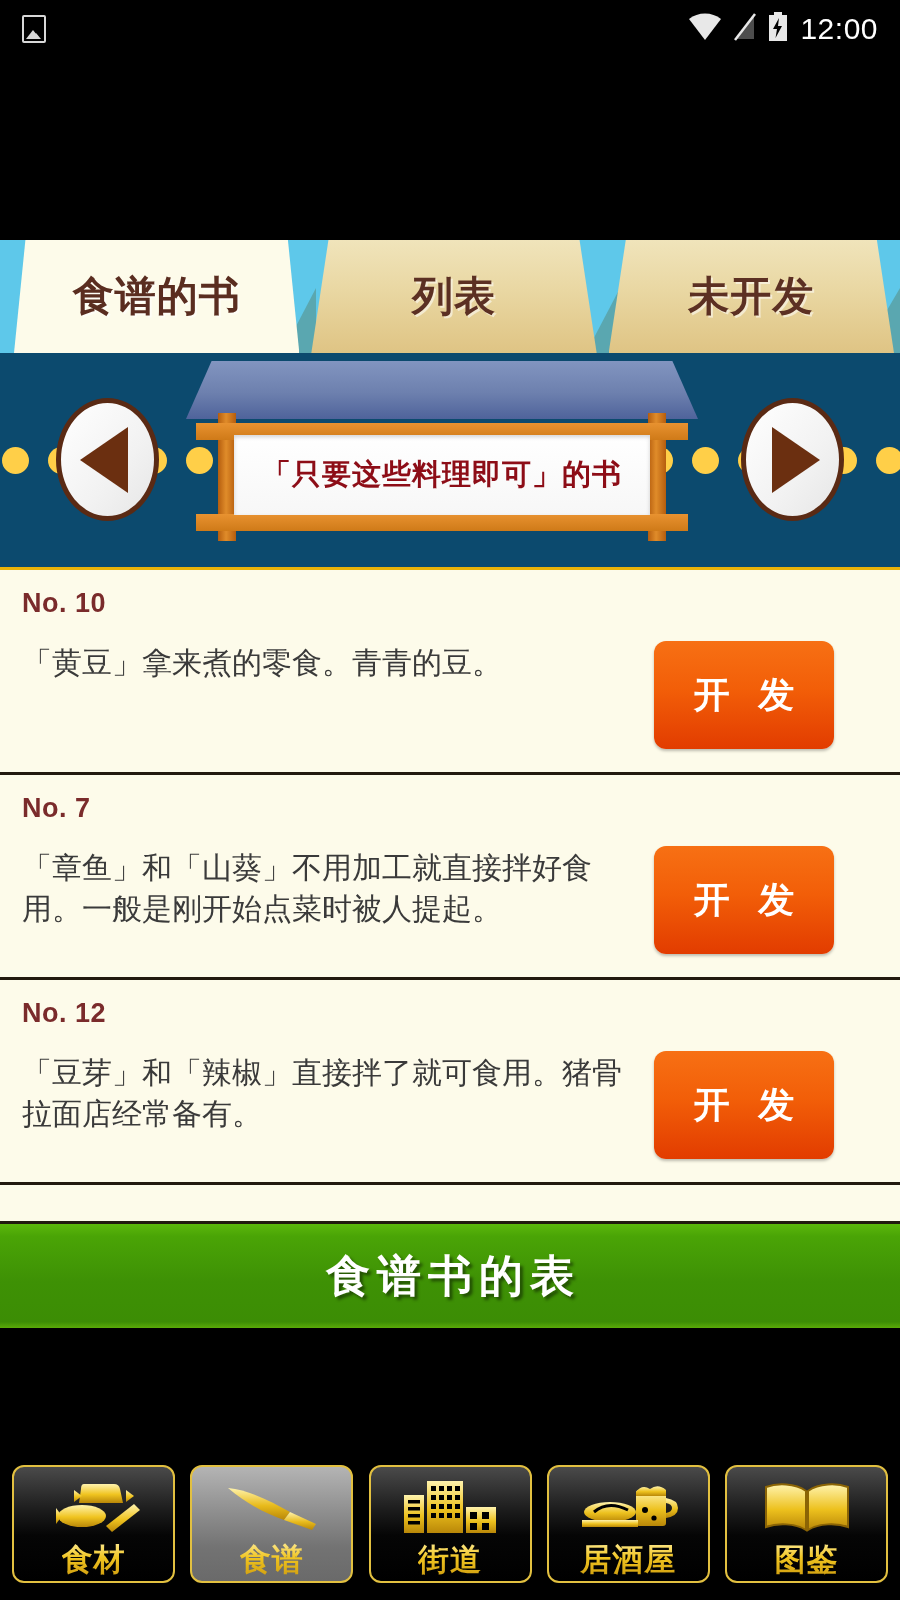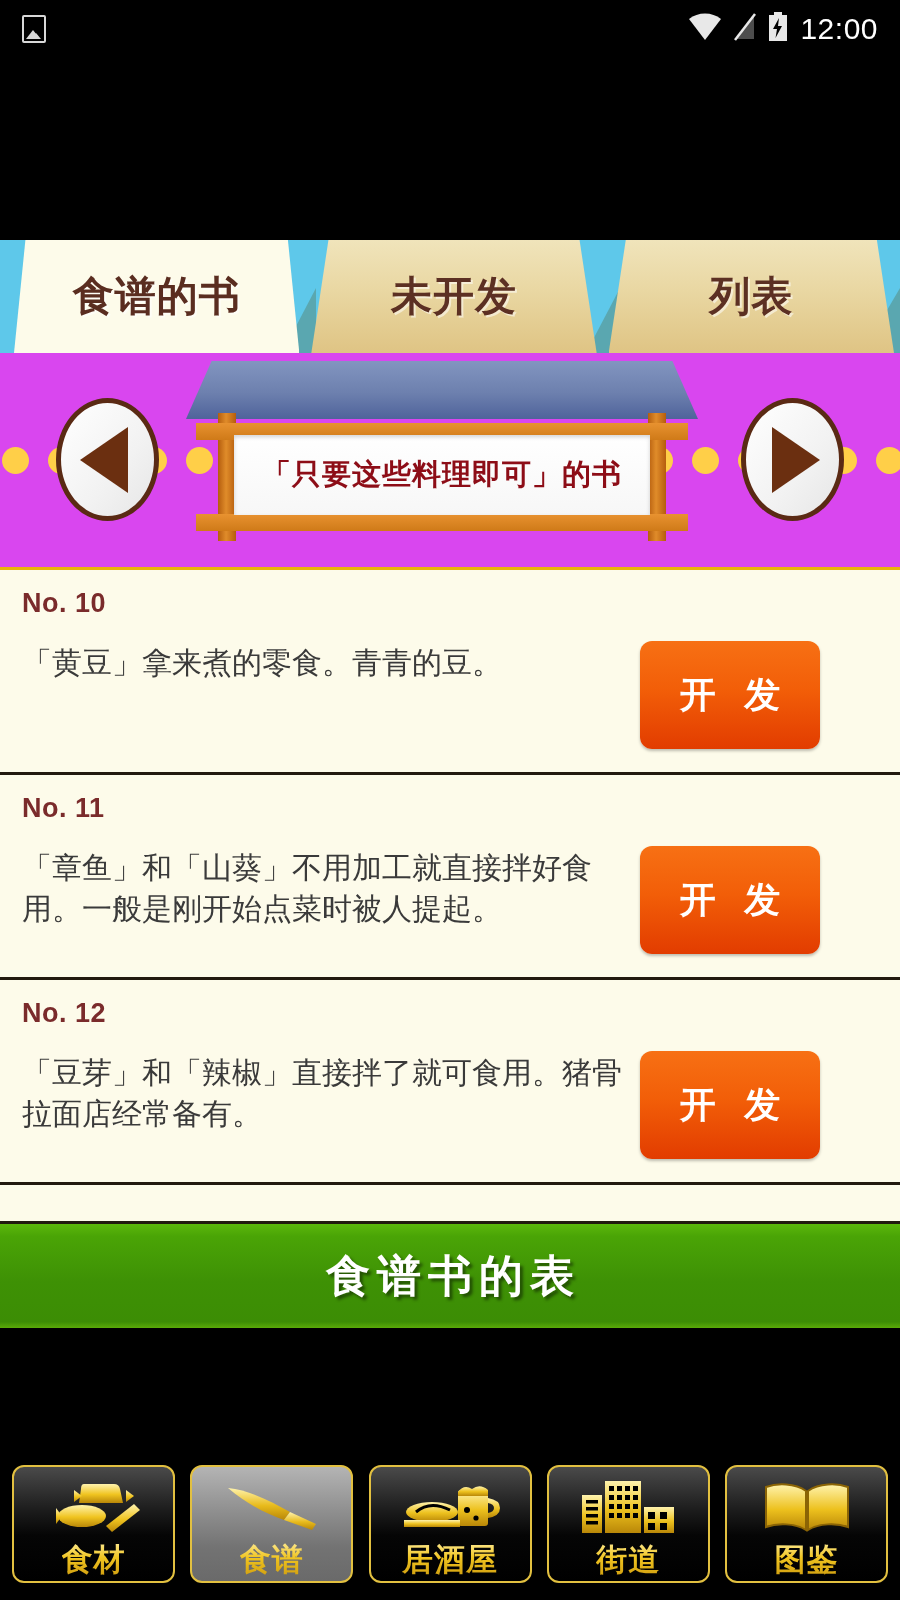--- a/index.html
+++ b/index.html
@@ -109,21 +109,21 @@
     letter-spacing: 1px;
     text-shadow: 2px 2px 0 rgba(255,255,255,0.55);
     font-family: "DejaVu Sans", "Liberation Sans", sans-serif;
   }
   .tab.active .tab-label { color: #5a2d20; }
 
   
   .board-area {
     position: relative;
     height: 214px;
-    background: #d946ef;
+    background: #0c4a6e;
     overflow: hidden;
   }
   .dotline {
     position: absolute;
     top: 93px;
     left: 0; right: 0;
     height: 28px;
     display: flex;
     align-items: center;
     gap: 19px;
@@ -232,20 +232,21 @@
   .item-no {
     font-size: 27px;
     font-weight: bold;
     color: #7a2b2b;
     margin-bottom: 22px;
     letter-spacing: 0.5px;
   }
   .item-body {
     display: flex;
     align-items: flex-start;
+    gap: 14px;
   }
   .item-desc {
     flex: 1;
     font-size: 30px;
     line-height: 1.35;
     color: #3a3a3a;
     padding-top: 2px;
     font-family: "DejaVu Sans", "Liberation Sans", sans-serif;
     max-width: 618px;
   }
@@ -375,25 +376,25 @@
     <span class="tri" style="left:586px;top:48px;border-width:0 0 65px 34px;border-color:transparent transparent #5aa7b0 transparent;"></span>
     <span class="tri" style="left:862px;top:48px;border-width:0 0 65px 38px;border-color:transparent transparent #5aa7b0 transparent;"></span>
   </div>
   <div class="tabs-row">
     <div class="tab active">
       <span class="tab-face"></span>
       <span class="tab-label">食谱的书</span>
     </div>
     <div class="tab">
       <span class="tab-face"></span>
-      <span class="tab-label">未开发</span>
+      <span class="tab-label">列表</span>
     </div>
     <div class="tab">
       <span class="tab-face"></span>
-      <span class="tab-label">列表</span>
+      <span class="tab-label">未开发</span>
     </div>
   </div>
 </div>
 
 <div class="board-area">
   <div class="dotline" id="dotline">
       <span class="dot"></span>
       <span class="dot"></span>
       <span class="dot"></span>
       <span class="dot"></span>
@@ -439,21 +440,21 @@
 
   <div class="list-item">
     <div class="item-no">No. 10</div>
     <div class="item-body">
       <div class="item-desc">「黄豆」拿来煮的零食。青青的豆。</div>
       <div class="dev-btn">开 发</div>
     </div>
   </div>
 
   <div class="list-item">
-    <div class="item-no">No. 11</div>
+    <div class="item-no">No. 7</div>
     <div class="item-body">
       <div class="item-desc">「章鱼」和「山葵」不用加工就直接拌好食用。一般是刚开始点菜时被人提起。</div>
       <div class="dev-btn">开 发</div>
     </div>
   </div>
 
   <div class="list-item">
     <div class="item-no">No. 12</div>
     <div class="item-body">
       <div class="item-desc">「豆芽」和「辣椒」直接拌了就可食用。猪骨拉面店经常备有。</div>
@@ -501,43 +502,20 @@
           <stop offset="0" stop-color="#fff3ad"></stop>
               <stop offset="55%" stop-color="#e8bb1c"></stop>
               <stop offset="100%" stop-color="#b98708"></stop>
         </linearGradient>
           </defs>
         <path d="M6 6 C28 8 50 20 68 30 L62 38 C44 32 22 20 6 6 Z" fill="url(#g2)"></path>
         <path d="M68 30 L94 42 L90 48 L62 38 Z" fill="url(#g2)"></path>
       </svg>
     </span>
     <span class="nav-label">食谱</span>
-  </div>
-
-  <div class="nav-item">
-    <span class="nav-icon">
-      <svg width="100" height="58" viewBox="0 0 100 58">
-        <defs>
-            <linearGradient id="g3" x1="0" y1="0" x2="0" y2="1">
-          <stop offset="0" stop-color="#fff3ad"></stop>
-              <stop offset="55%" stop-color="#edc11e"></stop>
-              <stop offset="100%" stop-color="#b98708"></stop>
-        </linearGradient>
-          </defs>
-        <rect x="58" y="12" width="30" height="36" rx="3" fill="url(#g3)"></rect>
-        <path d="M58 14 q6 -8 14 -3 q8 -6 16 1 v6 h-30 z" fill="url(#g3)"></path>
-        <path d="M88 20 q12 2 12 10 q0 8 -12 10 v-5 q6 -1 6 -5 q0 -4 -6 -5 z" fill="url(#g3)"></path>
-        <circle cx="67" cy="32" r="3" fill="#000"></circle>
-        <circle cx="76" cy="40" r="2.6" fill="#000"></circle>
-        <ellipse cx="32" cy="34" rx="26" ry="10" fill="url(#g3)"></ellipse>
-        <rect x="4" y="42" width="56" height="7" fill="url(#g3)"></rect>
-        <path d="M16 34 q14 -12 34 -2" fill="none" stroke="#000" stroke-width="3"></path>
-      </svg>
-    </span>
-    <span class="nav-label">居酒屋</span>
   </div>
 
   <div class="nav-item">
     <span class="nav-icon">
       <svg width="96" height="56" viewBox="0 0 96 56">
         <defs>
             <linearGradient id="g4" x1="0" y1="0" x2="0" y2="1">
           <stop offset="0" stop-color="#fff3ad"></stop>
               <stop offset="55%" stop-color="#edc11e"></stop>
               <stop offset="100%" stop-color="#b98708"></stop>
@@ -574,20 +552,43 @@
           <rect x="68" y="44" width="7" height="7"></rect>
             <rect x="80" y="44" width="7" height="7"></rect>
         </g>
       </svg>
     </span>
     <span class="nav-label">街道</span>
   </div>
 
   <div class="nav-item">
     <span class="nav-icon">
+      <svg width="100" height="58" viewBox="0 0 100 58">
+        <defs>
+            <linearGradient id="g3" x1="0" y1="0" x2="0" y2="1">
+          <stop offset="0" stop-color="#fff3ad"></stop>
+              <stop offset="55%" stop-color="#edc11e"></stop>
+              <stop offset="100%" stop-color="#b98708"></stop>
+        </linearGradient>
+          </defs>
+        <rect x="58" y="12" width="30" height="36" rx="3" fill="url(#g3)"></rect>
+        <path d="M58 14 q6 -8 14 -3 q8 -6 16 1 v6 h-30 z" fill="url(#g3)"></path>
+        <path d="M88 20 q12 2 12 10 q0 8 -12 10 v-5 q6 -1 6 -5 q0 -4 -6 -5 z" fill="url(#g3)"></path>
+        <circle cx="67" cy="32" r="3" fill="#000"></circle>
+        <circle cx="76" cy="40" r="2.6" fill="#000"></circle>
+        <ellipse cx="32" cy="34" rx="26" ry="10" fill="url(#g3)"></ellipse>
+        <rect x="4" y="42" width="56" height="7" fill="url(#g3)"></rect>
+        <path d="M16 34 q14 -12 34 -2" fill="none" stroke="#000" stroke-width="3"></path>
+      </svg>
+    </span>
+    <span class="nav-label">居酒屋</span>
+  </div>
+
+  <div class="nav-item">
+    <span class="nav-icon">
       <svg width="92" height="52" viewBox="0 0 92 52">
         <defs>
             <linearGradient id="g5" x1="0" y1="0" x2="0" y2="1">
           <stop offset="0" stop-color="#fff3ad"></stop>
               <stop offset="55%" stop-color="#edc11e"></stop>
               <stop offset="100%" stop-color="#b98708"></stop>
         </linearGradient>
           </defs>
         <path d="M45 10 C34 2 16 2 5 6 V46 C16 42 34 42 45 49 Z" fill="url(#g5)" stroke="#8b6405" stroke-width="2"></path>
         <path d="M47 10 C58 2 76 2 87 6 V46 C76 42 58 42 47 49 Z" fill="url(#g5)" stroke="#8b6405" stroke-width="2"></path>

